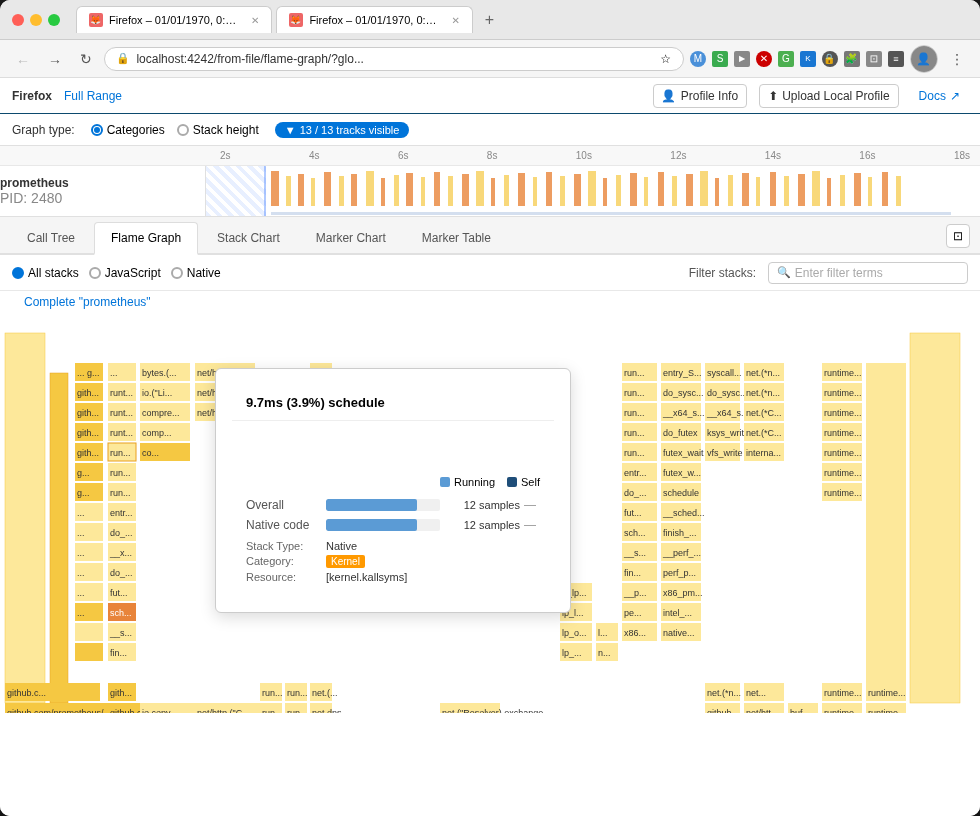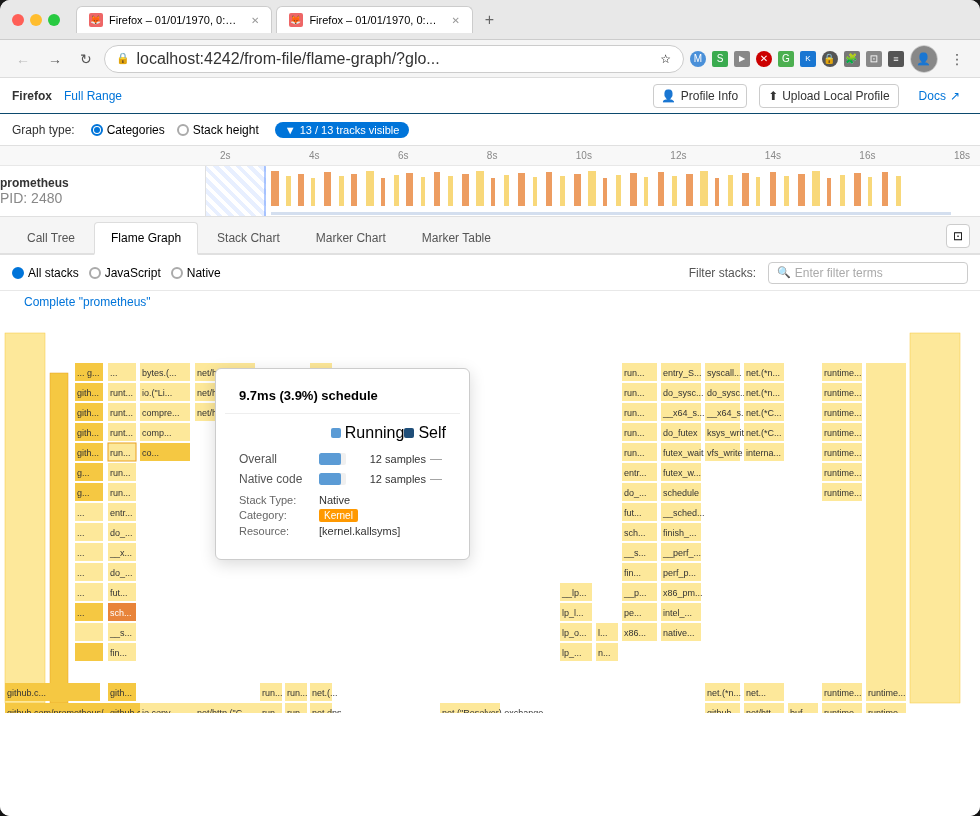--- a/index.html
+++ b/index.html
@@ -74,21 +74,21 @@
       flex: 1;
       background: #fff;
       border: 1px solid #ccc;
       border-radius: 20px;
       padding: 4px 12px;
       font-size: 12px;
       display: flex;
       align-items: center;
       gap: 6px;
     }
-    .address-text { flex: 1; color: #333; font-size: 16px; }
+    .address-text { flex: 1; color: #333; font-size: 12px; }
     .nav-icons { display: flex; gap: 6px; align-items: center; }
     .nav-icon { width: 16px; height: 16px; border-radius: 2px; display: inline-flex; align-items: center; justify-content: center; font-size: 10px; }
 
     
     .toolbar {
       background: #fff;
       height: 36px;
       display: flex;
       align-items: center;
       padding: 0 12px;
@@ -294,37 +294,39 @@
 
     
     .tooltip {
       position: absolute;
       top: 50px;
       left: 200px;
       background: #fff;
       border: 1px solid #ccc;
       border-radius: 6px;
       box-shadow: 0 4px 16px rgba(0,0,0,0.15);
-      width: 255px;
+      width: 356px;
       z-index: 100;
-      padding: 9px;
+      padding: 16px;
       overflow: hidden;
     }
     .tooltip-header {
       padding: 10px 14px;
       font-size: 13px;
       font-weight: bold;
       border-bottom: 1px solid #eee;
     }
     .tooltip-body { padding: 10px 14px; }
     .tooltip-legend {
       display: flex;
+      gap: 12px;
       margin-bottom: 10px;
-      font-size: 16px;
+      font-size: 11px;
       justify-content: flex-end;
+      margin-top: 45px;
     }
     .legend-item { display: flex; align-items: center; gap: 4px; }
     .legend-dot { width: 10px; height: 10px; border-radius: 2px; }
     .legend-running { background: #5b9bd5; }
     .legend-self { background: #1f4e79; }
 
     .tooltip-row {
       display: flex;
       align-items: center;
       margin-bottom: 6px;

